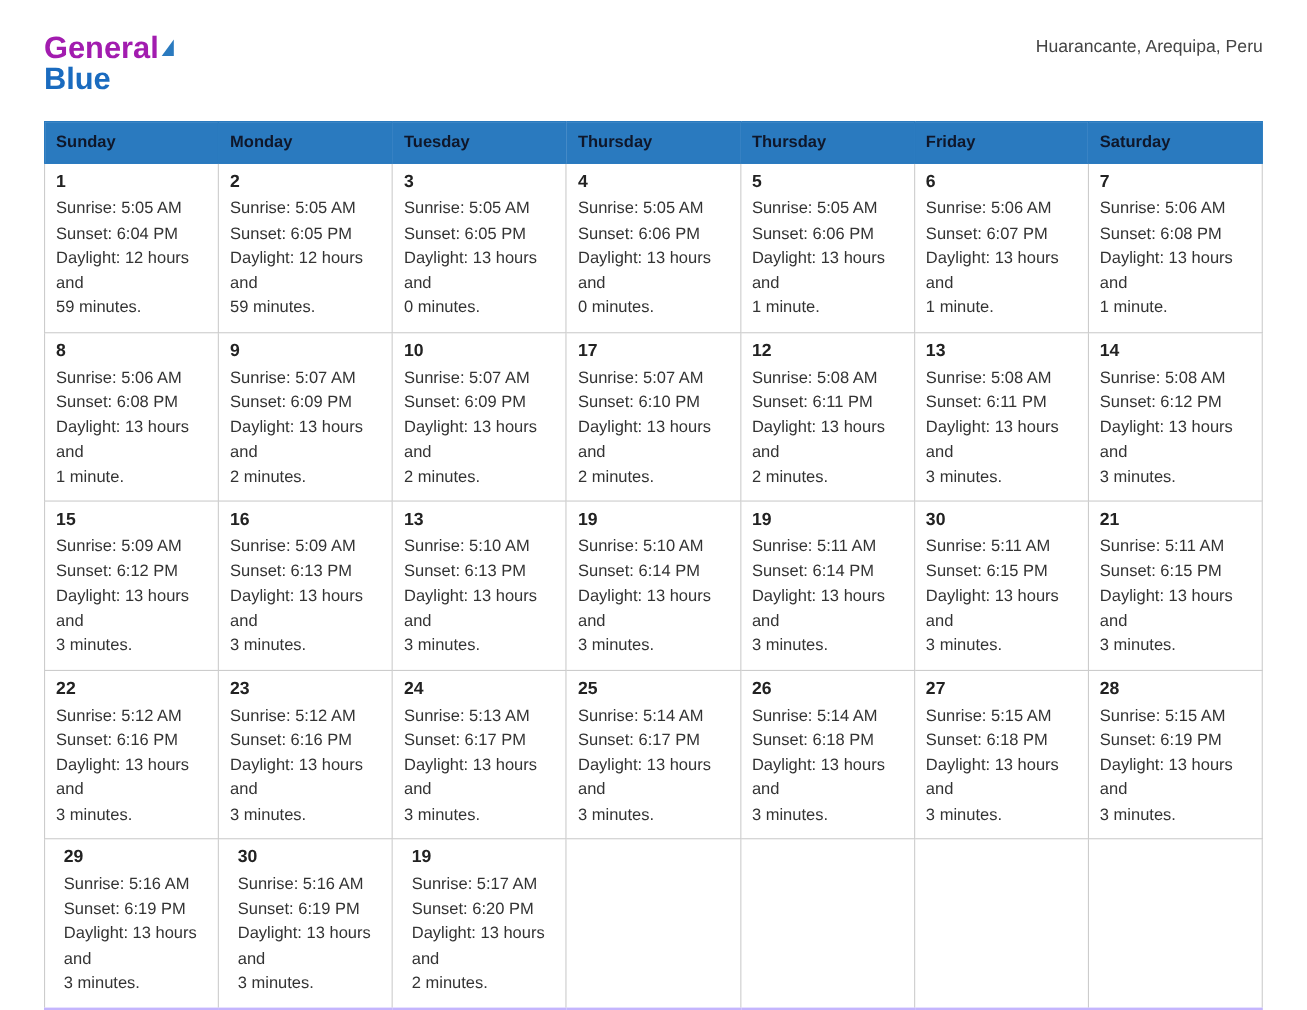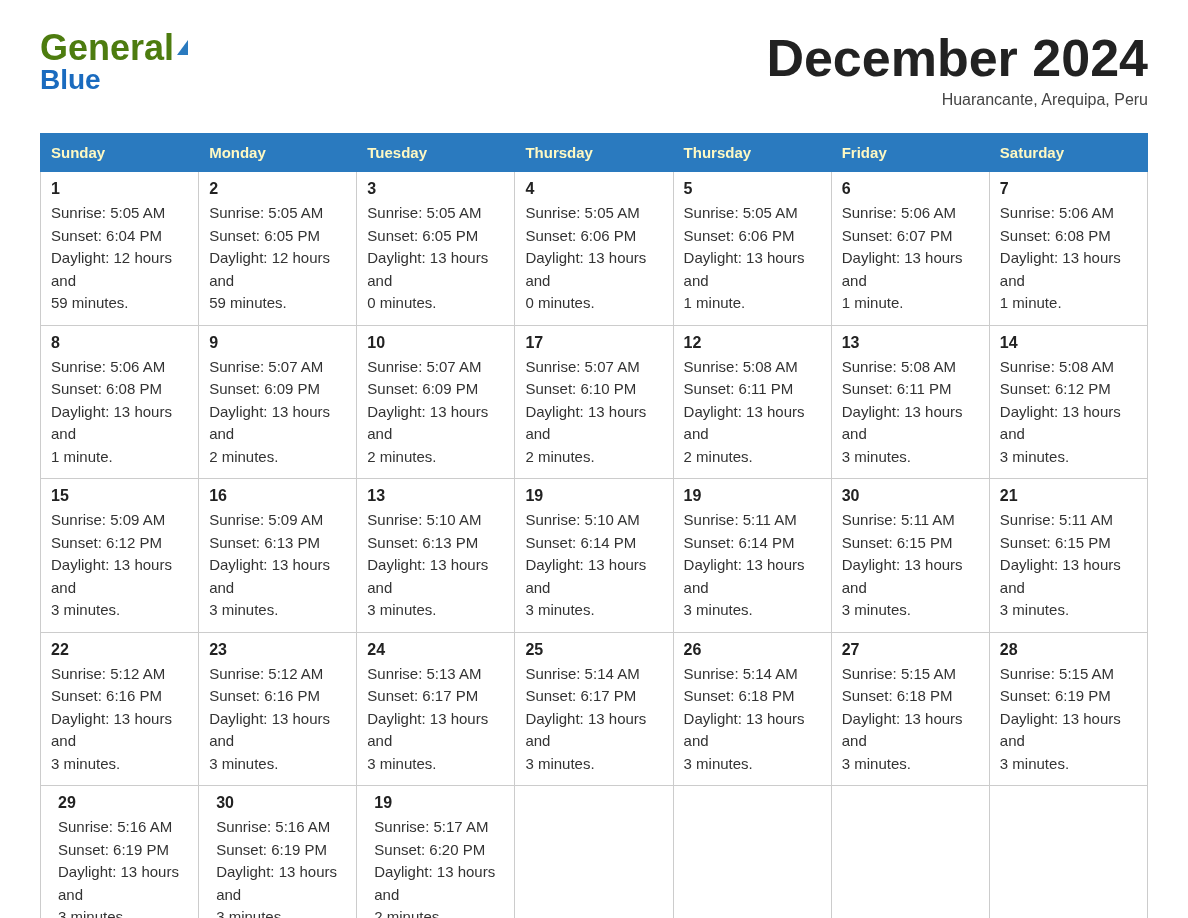--- a/index.html
+++ b/index.html
@@ -15,23 +15,23 @@
       justify-content: space-between;
       align-items: flex-start;
       margin-bottom: 24px;
     }
     .logo {
       display: flex;
       flex-direction: column;
       align-items: flex-start;
     }
     .logo-general {
-      font-size: 36px;
-      font-weight: bold;
-      color: #4d7c0f;
+      font-size: 28px;
+      font-weight: bold;
+      color: #a21caf;
       line-height: 1;
     }
     .logo-blue {
       font-size: 28px;
       font-weight: bold;
       color: #1a6bbf;
       line-height: 1;
     }
     .title-section {
       text-align: right;
@@ -47,21 +47,21 @@
       color: #444;
       margin-top: 4px;
     }
     .calendar {
       width: 100%;
       border-collapse: collapse;
       border: 1px solid #bbb;
     }
     .calendar th {
       background-color: #2a7abf;
-      color: #fef9c3;
+      color: #0f172a;
       font-size: 15px;
       font-weight: bold;
       padding: 10px 10px;
       text-align: left;
       border: 1px solid #2a7abf;
     }
     .calendar td {
       vertical-align: top;
       padding: 8px 10px 10px 10px;
       border: 1px solid #ccc;
@@ -76,39 +76,38 @@
     }
     .day-info {
       font-size: 15px;
       color: #333;
       line-height: 1.5;
     }
     .empty-cell {
       background: #fff;
     }
     tr:last-child td {
-      border-bottom: 1px solid #c4b5fd;
+      border-bottom: 6px solid #c4b5fd;
       padding-left: 17px;
     }
   </style>
 </head>
 <body>
 
 <div class="header">
   <div class="logo">
     <div style="display:flex;align-items:center;">
       <span class="logo-general">General</span>
       <span style="display:inline-block;width:0;height:0;border-left:11px solid transparent;border-bottom:15px solid #2a7abf;margin-left:3px;margin-bottom:2px;"></span>
     </div>
     <div>
       <span class="logo-blue">Blue</span>
     </div>
   </div>
   <div class="title-section">
-    <div class="month-title">December 2024</div>
     <div class="location">Huarancante, Arequipa, Peru</div>
   </div>
 </div>
 
 <table class="calendar">
   <thead>
     <tr>
     <th>Sunday</th>
         <th>Monday</th>
         <th>Tuesday</th>

